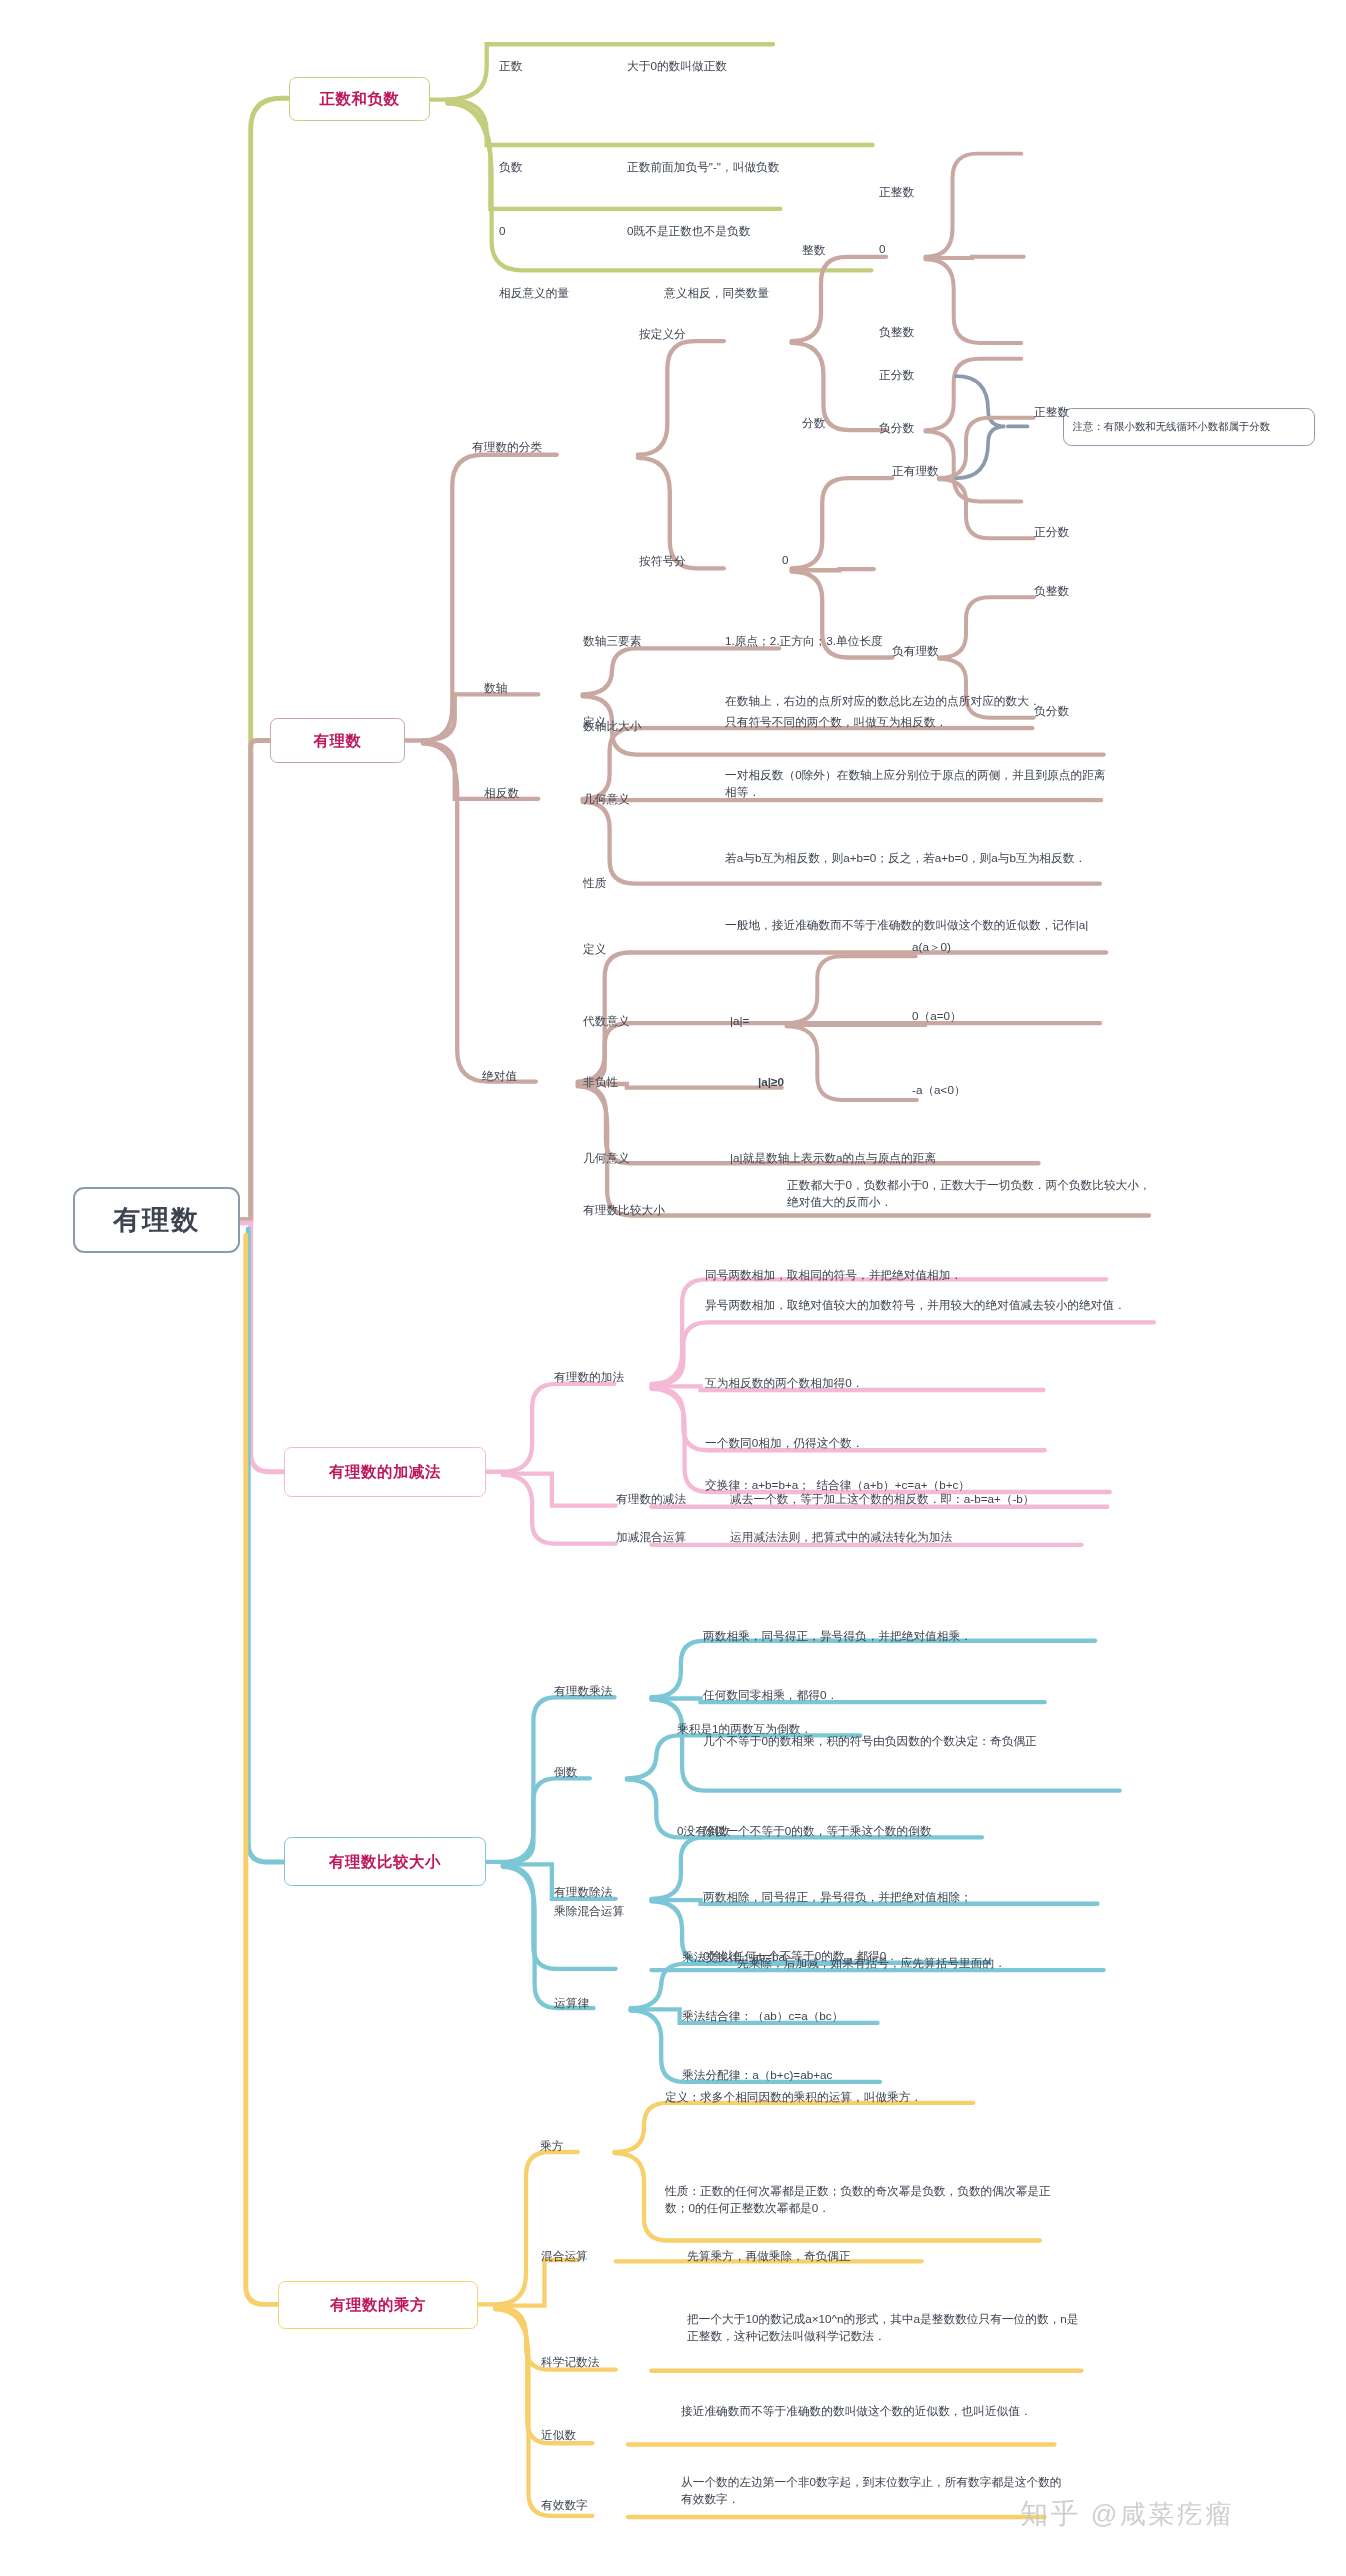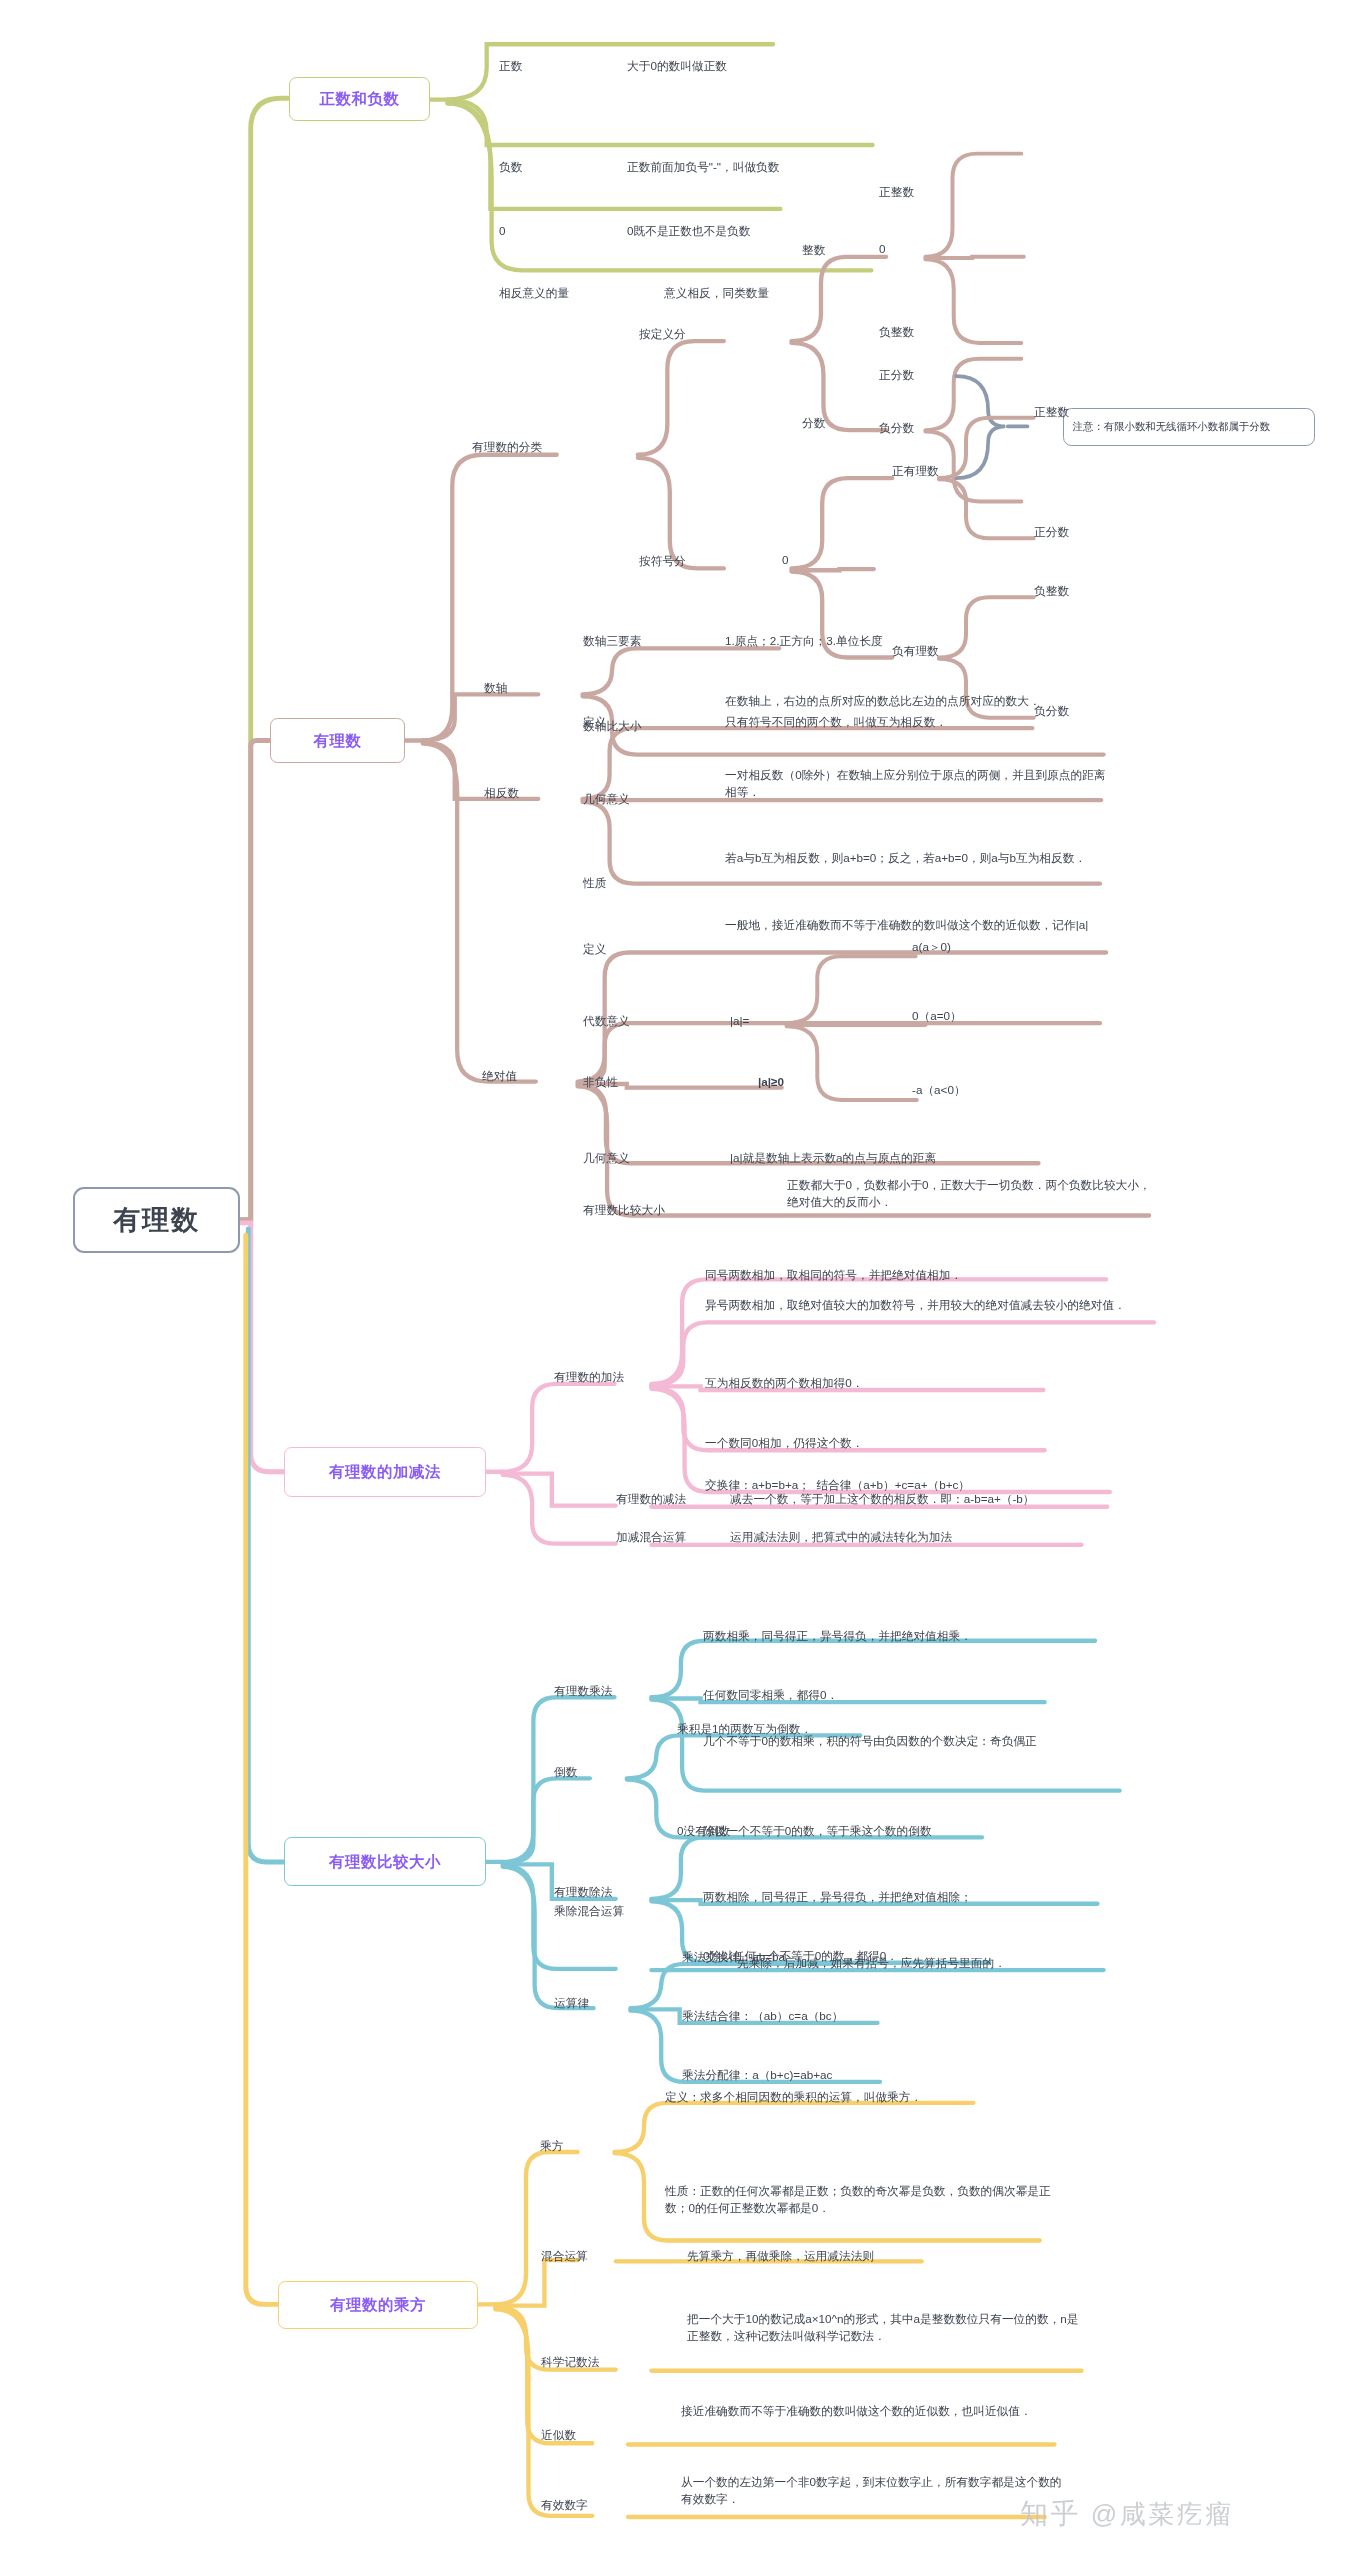--- a/index.html
+++ b/index.html
@@ -39,21 +39,21 @@
   }
   
   .topic-node {
     display: flex; align-items: center; justify-content: center;
     border: 1.8px solid #c9cf7e;
     border-radius: 7.4px;
     background: #fff;
     font-size: 15.4px;
     font-weight: bold;
     letter-spacing: 0.6px;
-    color: #8b5cf6;
+    color: #be185d;
     text-align: center;
   }
   .topic-node.t-green  { border-color: #c4cd7c; }
   .topic-node.t-rose   { border-color: #c9a8a2; }
   .topic-node.t-pink   { border-color: #f4b9d4; }
   .topic-node.t-cyan   { border-color: #7cc6d6; }
   .topic-node.t-yellow { border-color: #f7cf6b; }
 
   
   .leaf-node {
@@ -339,21 +339,21 @@
   <div class="node leaf-node" style="left:554px; top:1995px; width:86px;">运算律</div>
   <div class="node leaf-node" style="left:682px; top:1949px; width:197px;">乘法交换律：ab=ba</div>
   <div class="node leaf-node" style="left:682px; top:2008px; width:221px;">乘法结合律：（ab）c=a（bc）</div>
   <div class="node leaf-node" style="left:682px; top:2067px; width:234px;">乘法分配律：a（b+c)=ab+ac</div>
 
   <div class="node leaf-node" style="left:540px; top:2138px; width:74px;">乘方</div>
   <div class="node leaf-node" style="left:665px; top:2089px; width:344px;">定义：求多个相同因数的乘积的运算，叫做乘方．</div>
   <div class="node leaf-node" style="left:665px; top:2183px; width:406px;">性质：正数的任何次幂都是正数；负数的奇次幂是负数，负数的偶次幂是正数；0的任何正整数次幂都是0．</div>
 
   <div class="node leaf-node" style="left:541px; top:2248px; width:111px;">混合运算</div>
-  <div class="node leaf-node" style="left:687px; top:2248px; width:258px;">先算乘方，再做乘除，运用减法法则</div>
+  <div class="node leaf-node" style="left:687px; top:2248px; width:258px;">先算乘方，再做乘除，奇负偶正</div>
 
   <div class="node leaf-node" style="left:541px; top:2354px; width:123px;">科学记数法</div>
   <div class="node leaf-node" style="left:687px; top:2311px; width:393px;">把一个大于10的数记成a×10^n的形式，其中a是整数数位只有一位的数，n是正整数，这种记数法叫做科学记数法．</div>
 
   <div class="node leaf-node" style="left:541px; top:2427px; width:98px;">近似数</div>
   <div class="node leaf-node" style="left:681px; top:2403px; width:381px;">接近准确数而不等于准确数的数叫做这个数的近似数，也叫近似值．</div>
 
   <div class="node leaf-node" style="left:541px; top:2497px; width:111px;">有效数字</div>
   <div class="node leaf-node" style="left:681px; top:2474px; width:381px;">从一个数的左边第一个非0数字起，到末位数字止，所有数字都是这个数的有效数字．</div>
 

